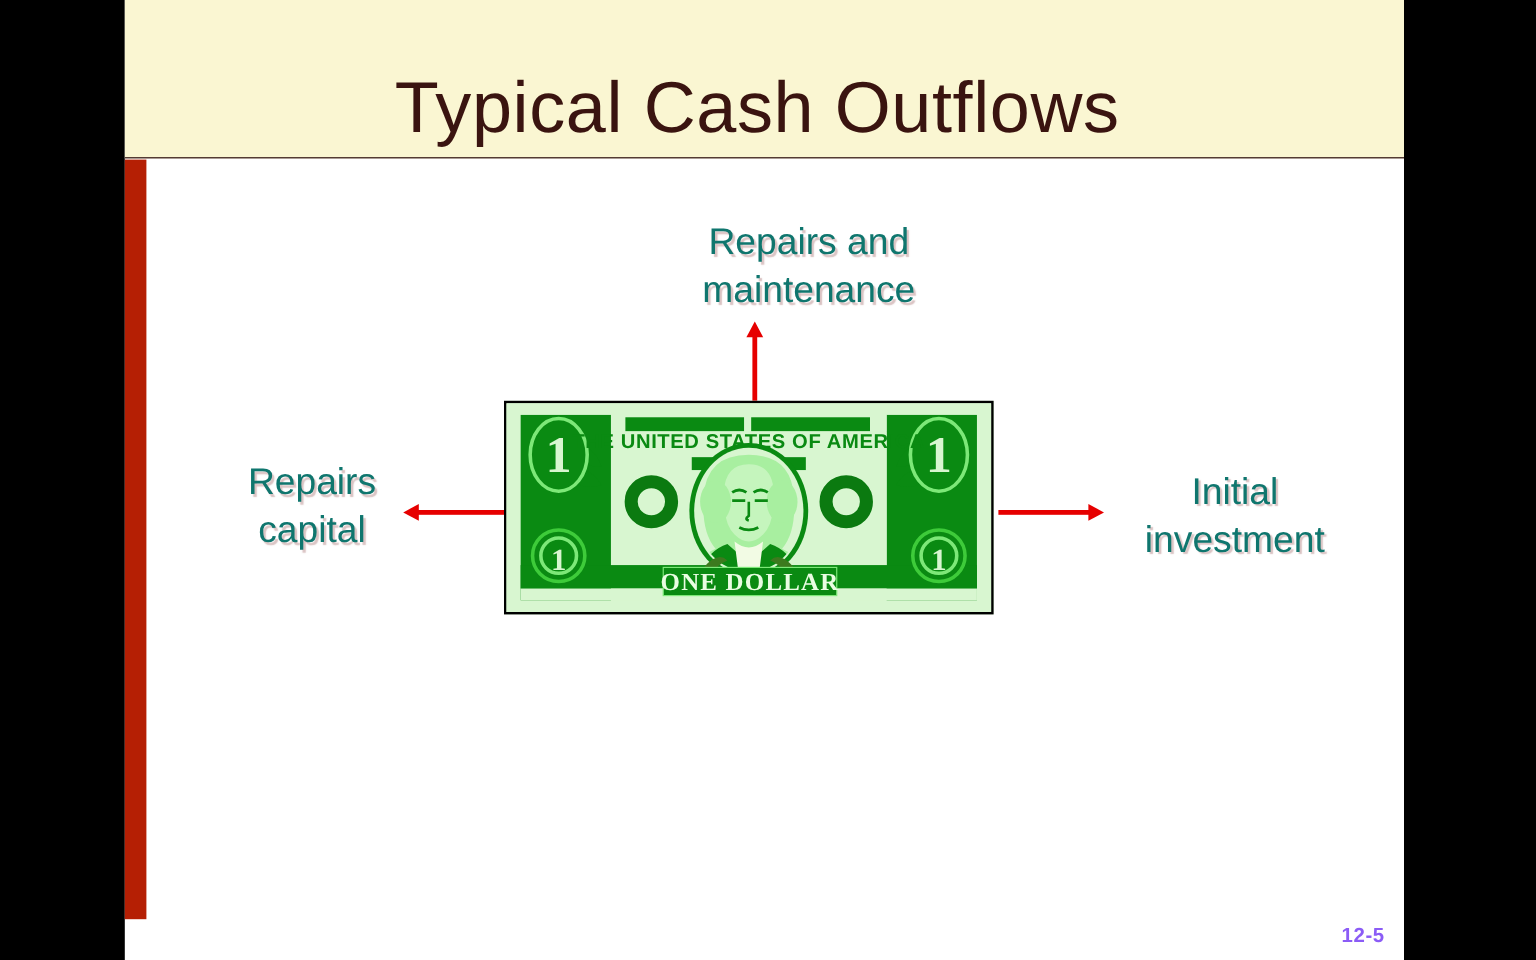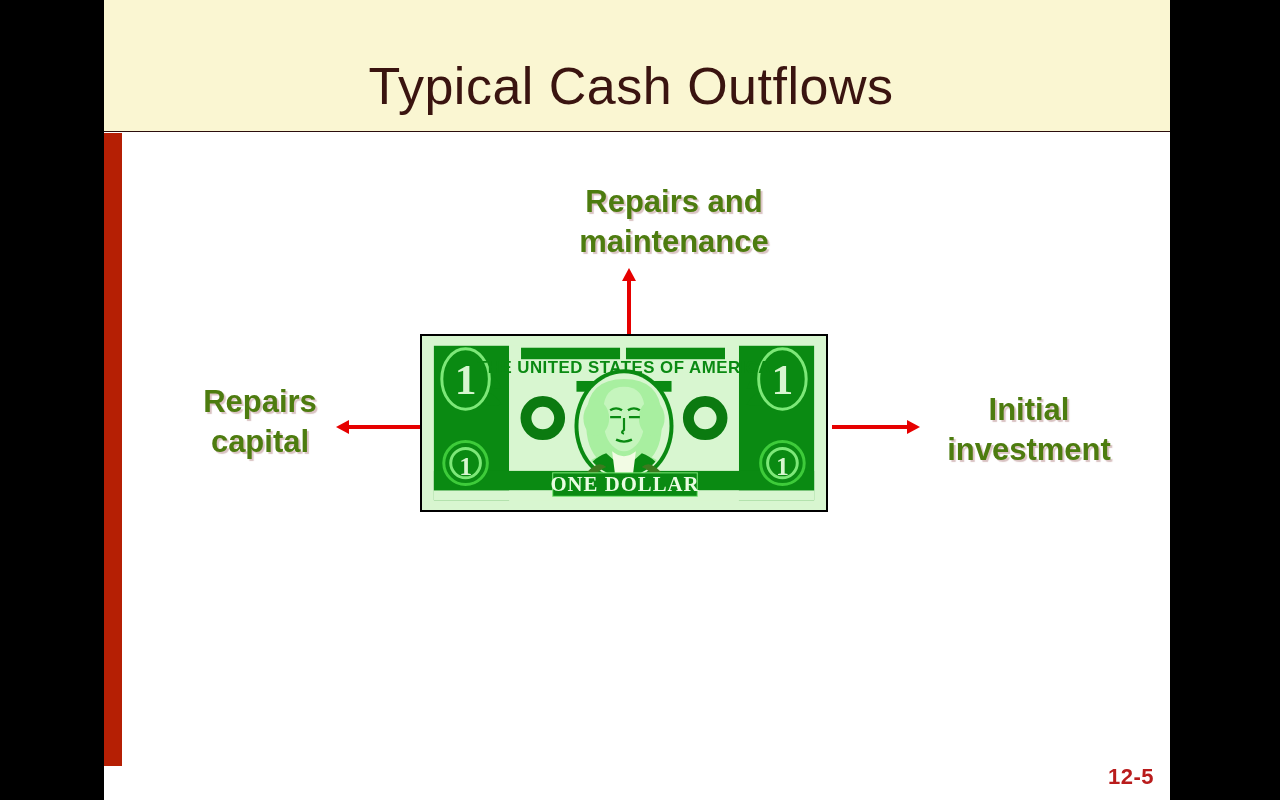--- a/index.html
+++ b/index.html
@@ -41,21 +41,21 @@
     border-bottom: 1px solid #2b0d0d;
     box-sizing: border-box;
   }
   #title-text {
     position: absolute;
     left: 0;
     right: 12px;
     top: 60px;
     text-align: center;
     font-family: "Liberation Sans", sans-serif;
-    font-size: 52px;
+    font-size: 60px;
     font-weight: 400;
     color: #3a1410;
     letter-spacing: 0.5px;
     line-height: 1;
     white-space: nowrap;
   }
 
   
   #accent-bar {
     position: absolute;
@@ -71,23 +71,23 @@
     position: absolute;
     left: 0px;
     top: 132px;
     width: 1066px;
     height: 668px;
   }
 
   
   .callout {
     position: absolute;
-    color: #4d7c0f;
+    color: #0f766e;
     font-family: "Liberation Sans", sans-serif;
-    font-weight: bold;
+    font-weight: normal;
     font-size: 31px;
     line-height: 1.28;
     text-align: center;
     text-shadow: 2px 2px 1px rgba(170, 120, 120, 0.45);
     white-space: pre-line;
   }
 
   #label-repairs {
     left: 420px;
     top: 50px;
@@ -182,23 +182,23 @@
     box-sizing: border-box;
   }
   #dollar-bill svg { display: block; width: 100%; height: 100%; }
 
   
   #page-number {
     position: absolute;
     right: 16px;
     bottom: 10px;
     font-family: "Liberation Sans", sans-serif;
-    font-size: 22px;
+    font-size: 17px;
     font-weight: bold;
-    color: #b91c1c;
+    color: #8b5cf6;
     letter-spacing: 0.5px;
   }
 </style>
 </head>
 <body>
 
 <div id="slide-stage">
 
   <div id="slide-canvas">
 

